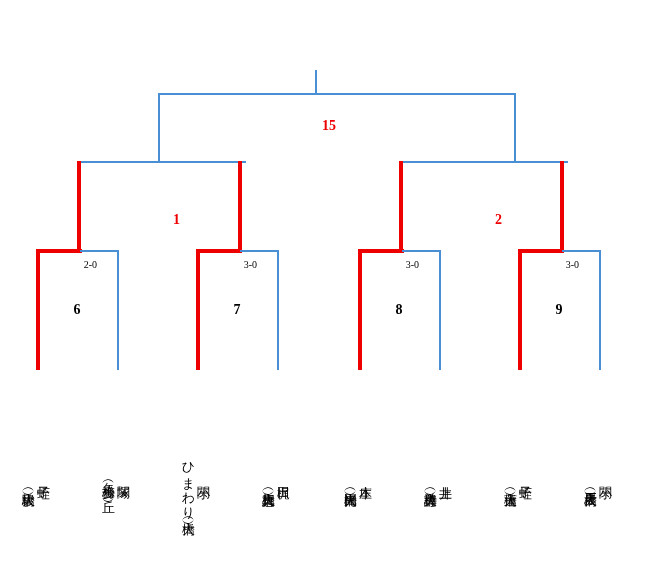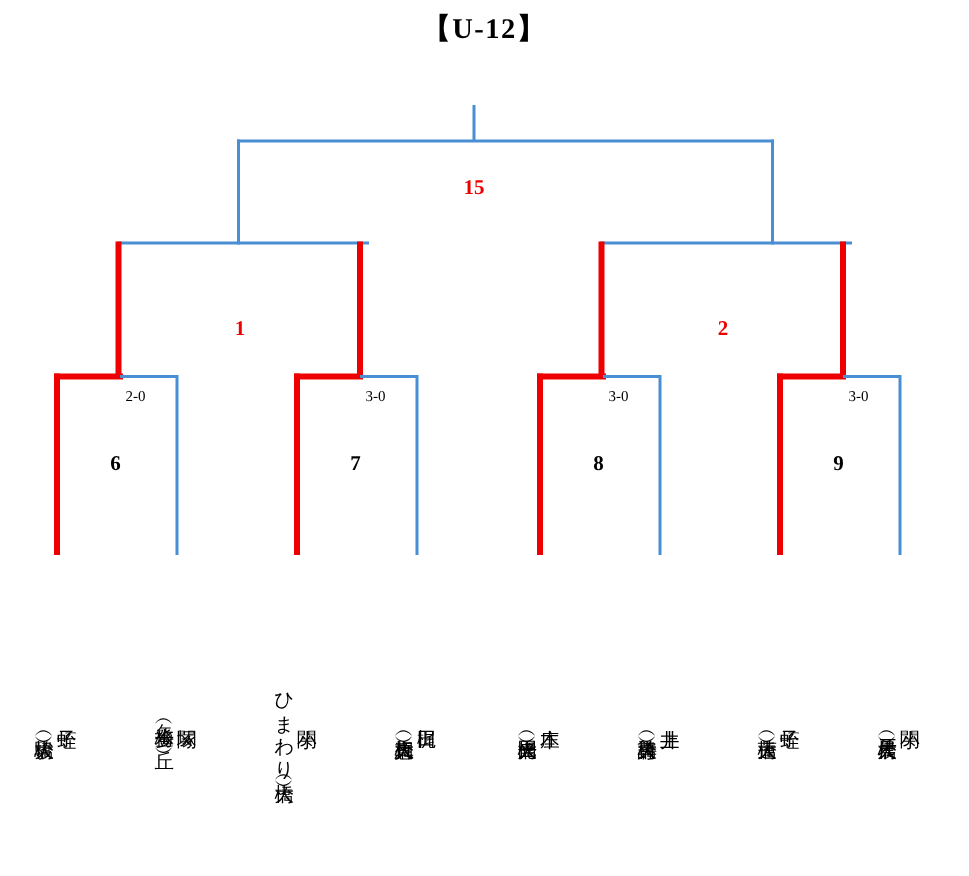--- a/index.html
+++ b/index.html
@@ -36,21 +36,21 @@
   }
   .blue { background: #4a8ed4; }
   .red  { background: #ee0000; }
 
   
   .round-num {
     position: absolute;
     color: #ee0000;
     font-family: "Liberation Serif", serif;
     font-weight: bold;
-    text-align: center;
+    text-align: right;
   }
   .round-num.big {
     font-size: 14px;
   }
   
   .score {
     position: absolute;
     color: #000000;
     font-family: "Liberation Serif", serif;
     font-size: 10px;
@@ -82,21 +82,20 @@
     height: 200px;
   }
   .player .nm { display: block; }
   .player .gp { display: block; margin-top: 14px; }
 </style>
 </head>
 <body>
 
 <div id="page">
 
-  <div id="title">【U-12】</div>
 
   <div class="ln blue" style="left:315px; top:70px; width:2px; height:24px;"></div>
   <div class="ln blue" style="left:158px; top:93px; width:358px; height:2px;"></div>
   <div class="ln blue" style="left:158px; top:93px; width:2px; height:70px;"></div>
   <div class="ln blue" style="left:514px; top:93px; width:2px; height:70px;"></div>
   <div class="round-num big" style="left:296px; top:118px; width:40px;">15</div>
 
   <div class="ln blue" style="left:78px; top:161px; width:168px; height:2px;"></div>
   <div class="ln red" style="left:77px; top:161px; width:4px; height:90px;"></div>
   <div class="ln red" style="left:238px; top:161px; width:4px; height:90px;"></div>

